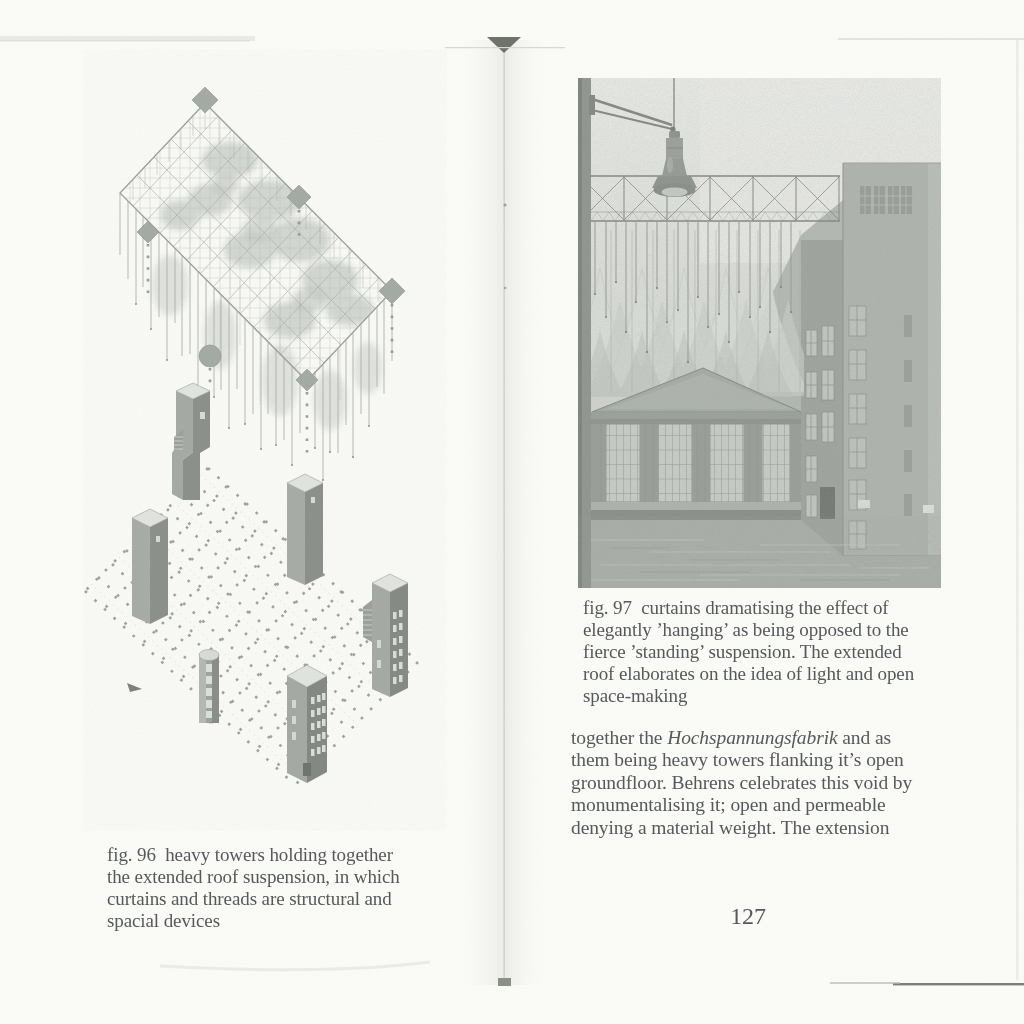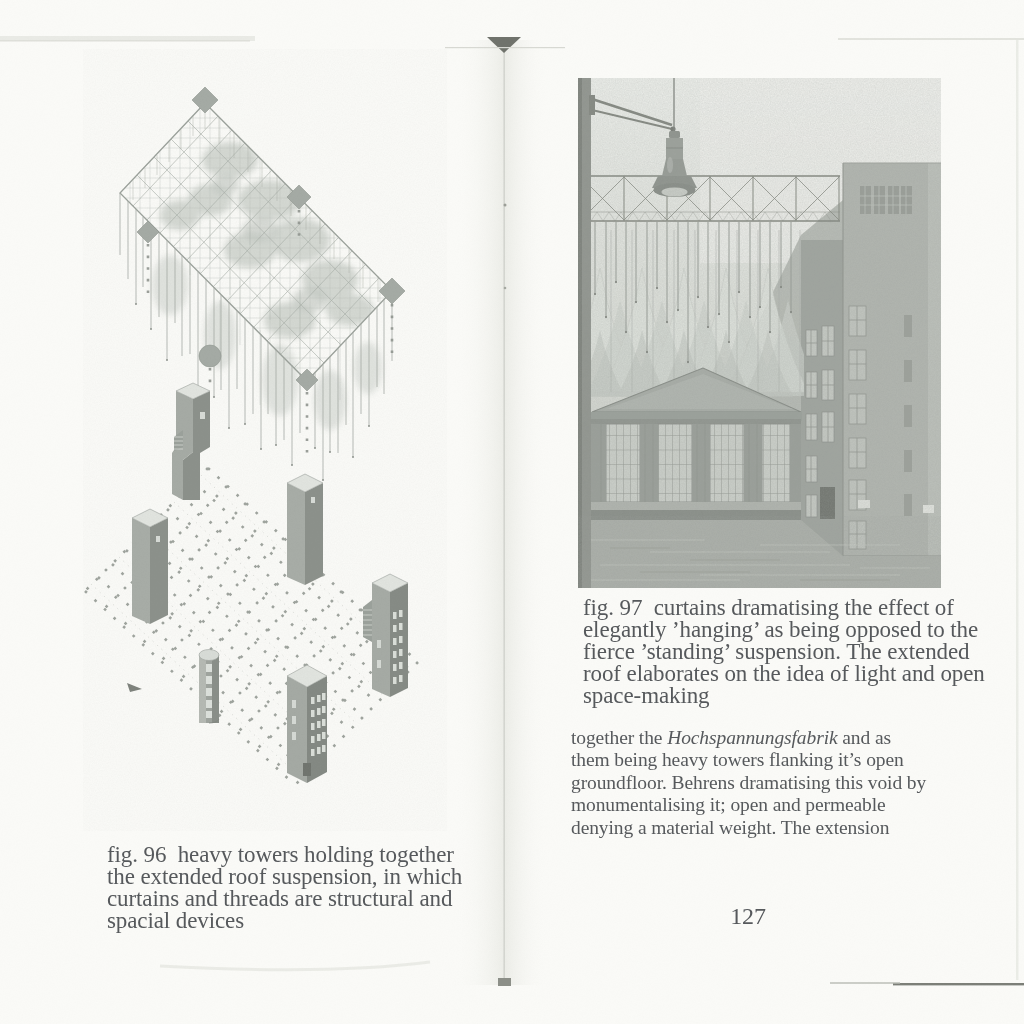--- a/index.html
+++ b/index.html
@@ -1,21 +1,21 @@
 <!DOCTYPE html>
 <html><head>
 <meta charset="utf-8">
 <style>
   html,body{margin:0;padding:0;background:#ffffff;}
   .spread{position:relative;width:1024px;height:1024px;background:#fbfbf8;overflow:hidden;
           font-family:"Liberation Serif","DejaVu Serif",serif;color:#56595c;}
   .art{position:absolute;left:0;top:0;width:1024px;height:1024px;display:block;}
   .txt{position:absolute;letter-spacing:-0.1px;}
   .cl{white-space:pre;}
-  .caption{font-size:23px;line-height:22px;}
+  .caption{font-size:19px;line-height:22px;}
   .caption-left{left:107px;top:844px;}
   .caption-right{left:583px;top:597px;}
   .body-text{left:571px;top:727px;font-size:19.5px;line-height:22.4px;}
   .body-text .it{font-style:italic;}
   .pageno{left:716px;top:903px;width:64px;text-align:center;font-size:24px;}
 </style>
 </head>
 <body>
 
 <div class="spread">
@@ -407,20 +407,20 @@
   <div class="cl">fig. 97  curtains dramatising the effect of</div>
   <div class="cl">elegantly ’hanging’ as being opposed to the</div>
   <div class="cl">fierce ’standing’ suspension. The extended</div>
   <div class="cl">roof elaborates on the idea of light and open</div>
   <div class="cl">space-making</div>
 </div>
 
 <div class="txt body-text">
   <div class="cl"><span>together the </span><span class="it">Hochspannungsfabrik</span><span> and as</span></div>
   <div class="cl">them being heavy towers flanking it’s open</div>
-  <div class="cl">groundfloor. Behrens dramatising this void by</div>
+  <div class="cl">groundfloor. Behrens celebrates this void by</div>
   <div class="cl">monumentalising it; open and permeable</div>
   <div class="cl">denying a material weight. The extension</div>
 </div>
 
 <div class="txt pageno">127</div>
 
 </div>
 
 </body></html>

